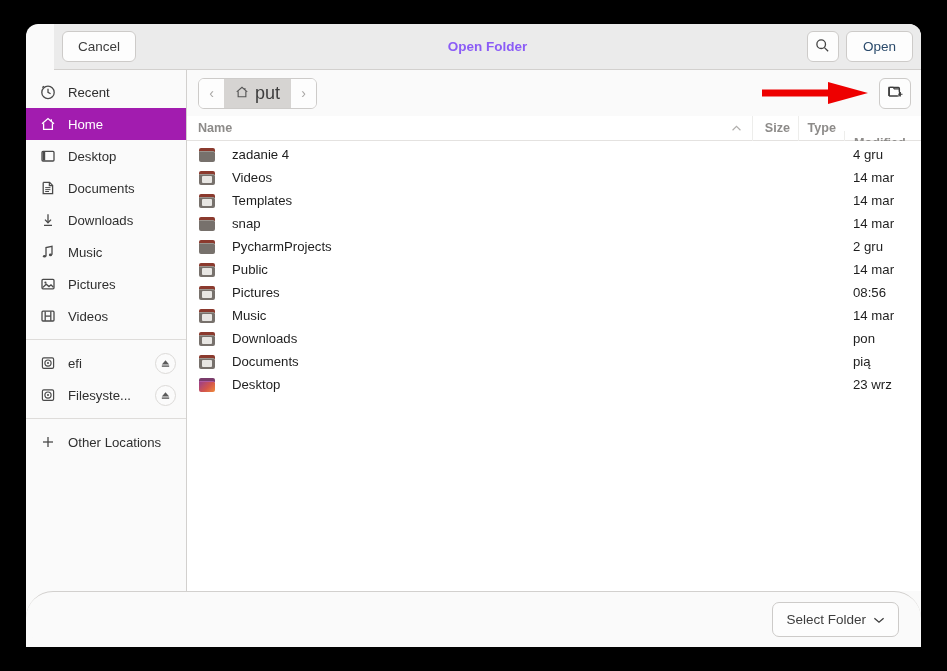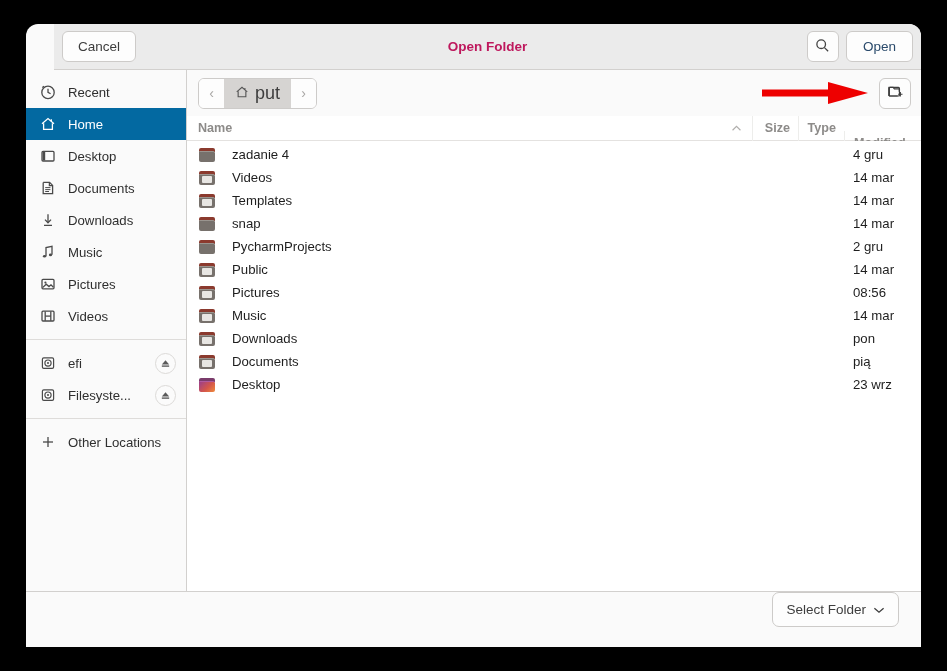--- a/index.html
+++ b/index.html
@@ -31,21 +31,21 @@
     padding: 0 8px;
     position: relative;
     margin-left: 28px;
   }
   #header-title {
     position: absolute;
     left: 0; right: 0;
     text-align: center;
     font-size: 13.5px;
     font-weight: bold;
-    color: #be185d;
+    color: #8b5cf6;
     pointer-events: none;
   }
   .hbtn {
     position: relative;
     z-index: 2;
     background: #fdfdfd;
     border: 1px solid #cdcbc9;
     border-radius: 6px;
     height: 31px;
     font-size: 13.5px;
@@ -88,21 +88,21 @@
     margin-right: 11px;
     flex: 0 0 18px;
     display: flex; align-items: center; justify-content: center;
     color: #4a4a4a;
   }
   .side-item .lbl {
     white-space: nowrap;
     overflow: hidden;
     text-overflow: ellipsis;
   }
-  .side-item.selected { background: #0369a1; color: #ffffff; }
+  .side-item.selected { background: #a21caf; color: #ffffff; }
   .side-item.selected .ico { color: #ffffff; }
   .side-sep {
     height: 1px;
     background: #dedcda;
     margin: 7px 0 7px 0;
   }
   .eject {
     margin-left: auto;
     width: 21px; height: 21px;
     border: 1px solid #dcdad8;
@@ -241,22 +241,24 @@
     border-top: 1px solid #b05a9e;
   }
 
   
   #bottombar {
     height: 56px;
     flex: 0 0 56px;
     background: #fafafa;
     border-top: 1px solid #d2d0ce;
     display: flex;
+    align-items: center;
     justify-content: flex-end;
     padding-right: 22px;
+    border-radius: 27px;
   }
   #select-folder-button {
     height: 35px;
     background: #fdfdfd;
     border: 1px solid #cdcbc9;
     border-radius: 7px;
     padding: 0 13px;
     display: flex;
     align-items: center;
     gap: 7px;

